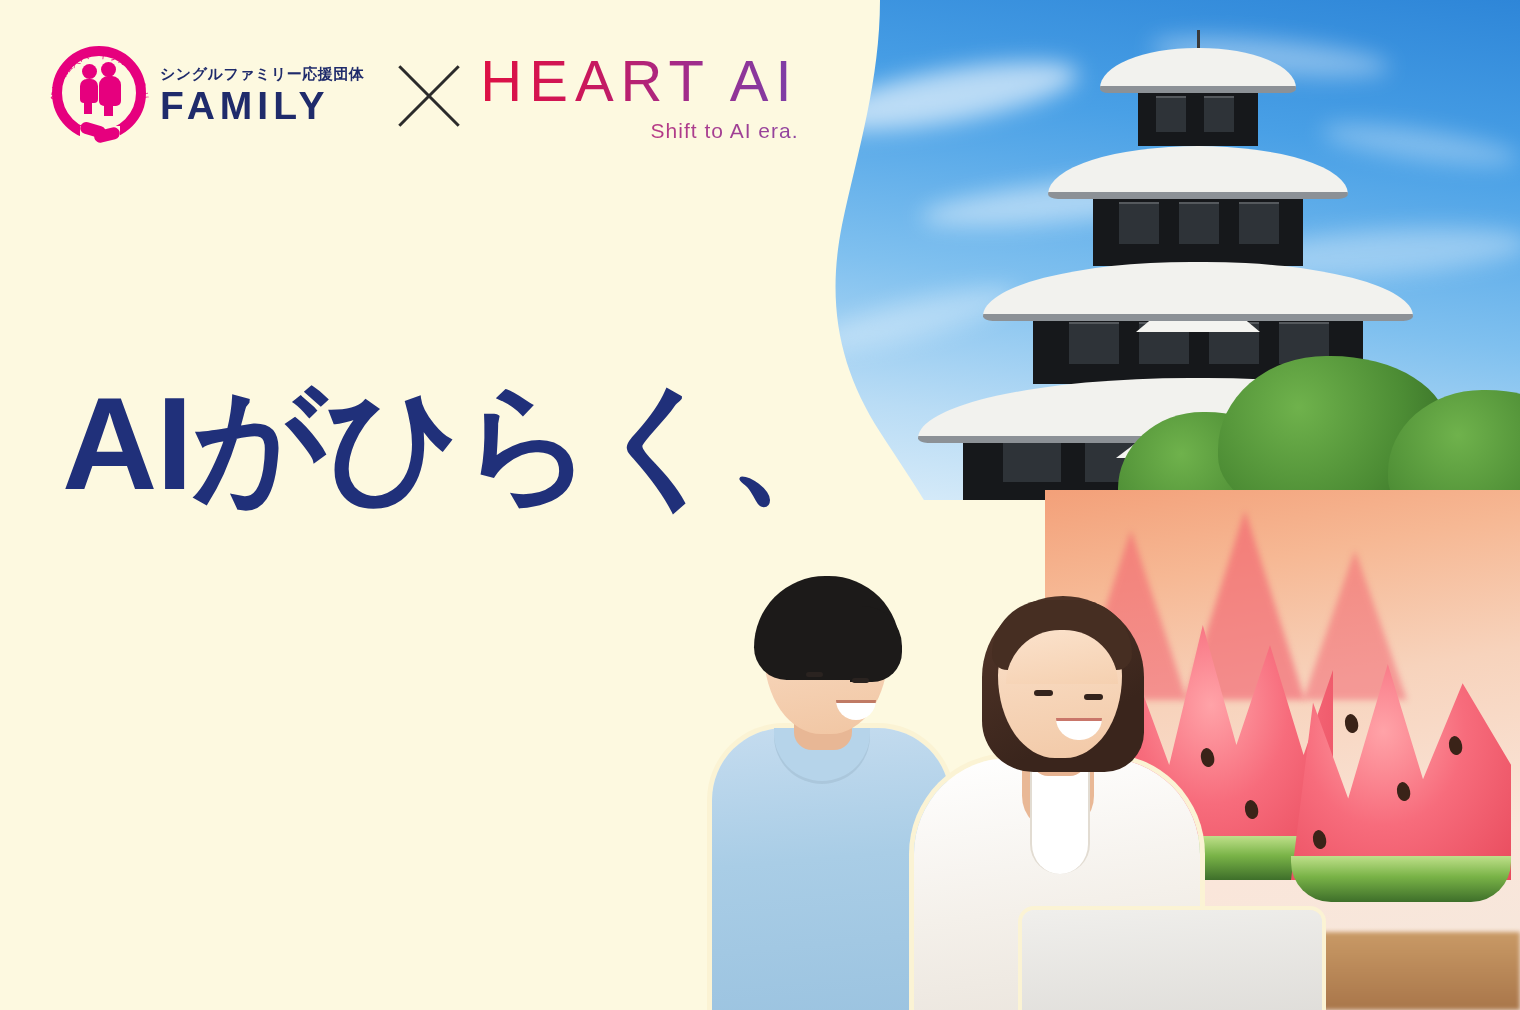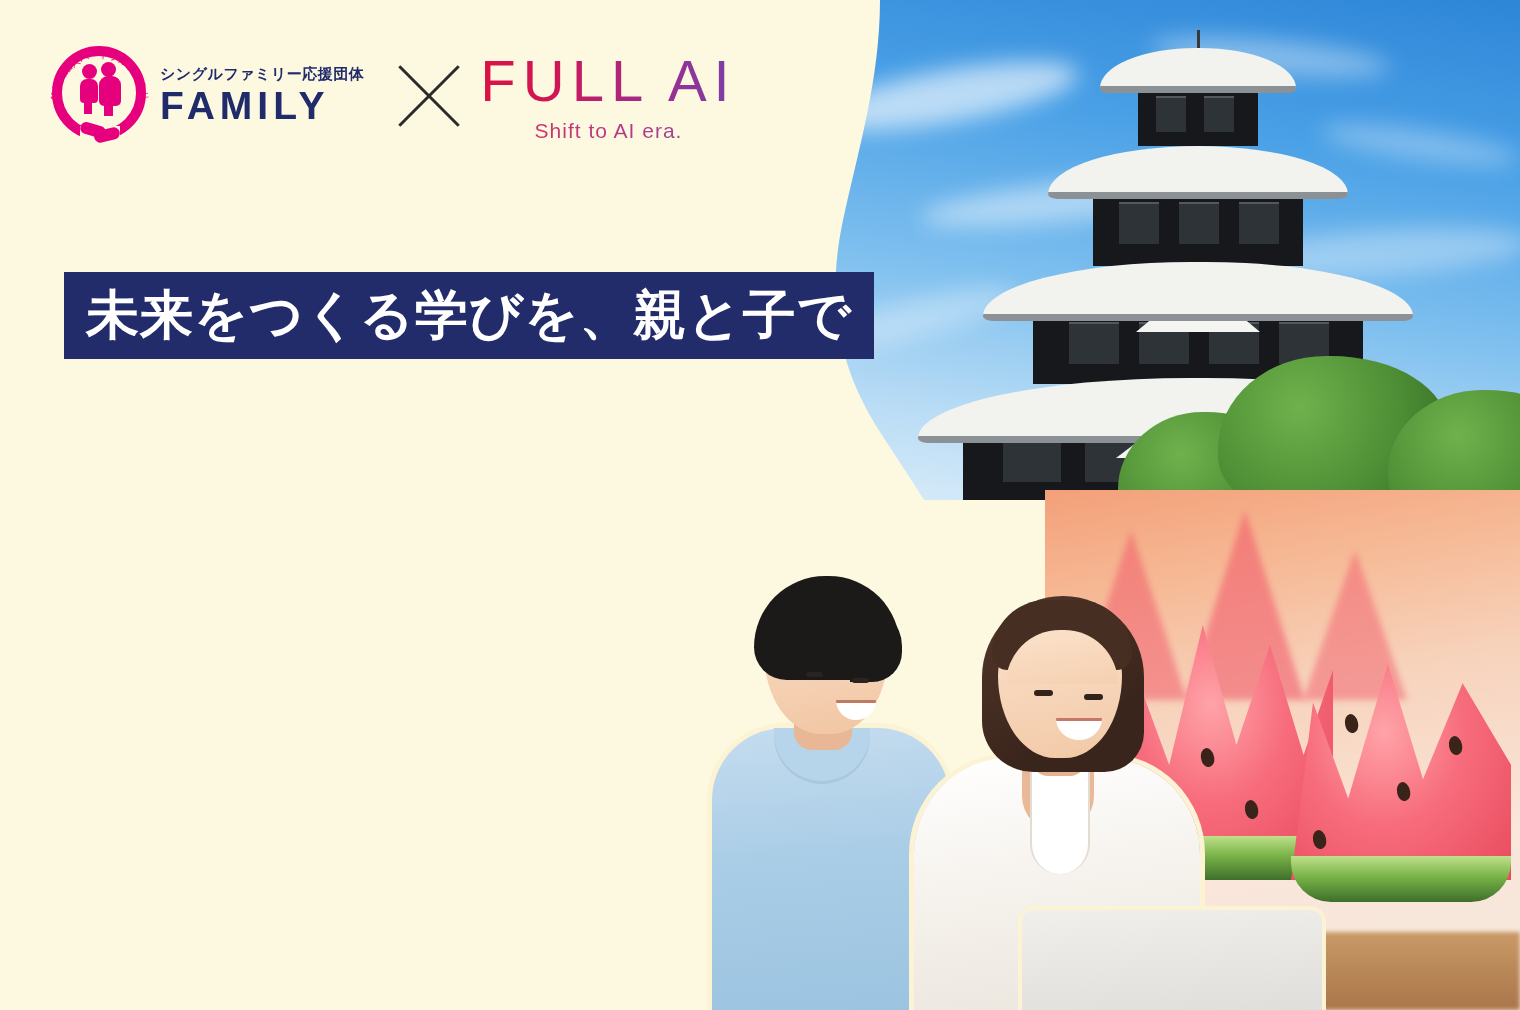--- a/index.html
+++ b/index.html
@@ -308,21 +308,21 @@
     background: linear-gradient(90deg, #DD1144 0%, #CE1657 30%, #A52A88 62%, #7B3FA8 100%);
     -webkit-background-clip: text;
     background-clip: text;
     color: transparent;
     white-space: nowrap;
   }
   .shift-sub {
     margin-top: 10px;
     font-size: 21px;
     letter-spacing: 1px;
-    text-align: center;
+    text-align: right;
     background: linear-gradient(90deg, #D9305C 0%, #B63A86 55%, #8E44A0 100%);
     -webkit-background-clip: text;
     background-clip: text;
     color: transparent;
     white-space: nowrap;
   }
 
   
   .ribbon {
     position: absolute;
@@ -716,24 +716,22 @@
       <div class="hff-sub">シングルファミリー応援団体</div>
       <div class="hff-big">FAMILY</div>
     </div>
 
     <div class="x-sep">
       <i></i>
         <i></i>
     </div>
 
     <div class="shift-logo">
-      <div class="shift-main">FULL AI</div>
+      <div class="shift-main">HEART AI</div>
       <div class="shift-sub">Shift to AI era.</div>
     </div>
   </div>
 
-  <div class="ribbon">
-    <div class="ribbon-text">未来をつくる学びを、親と子で</div>
-  </div>
-
+
+  <div class="title-1">AIがひらく、</div>
 
 
 </div>
 
 </body></html>

